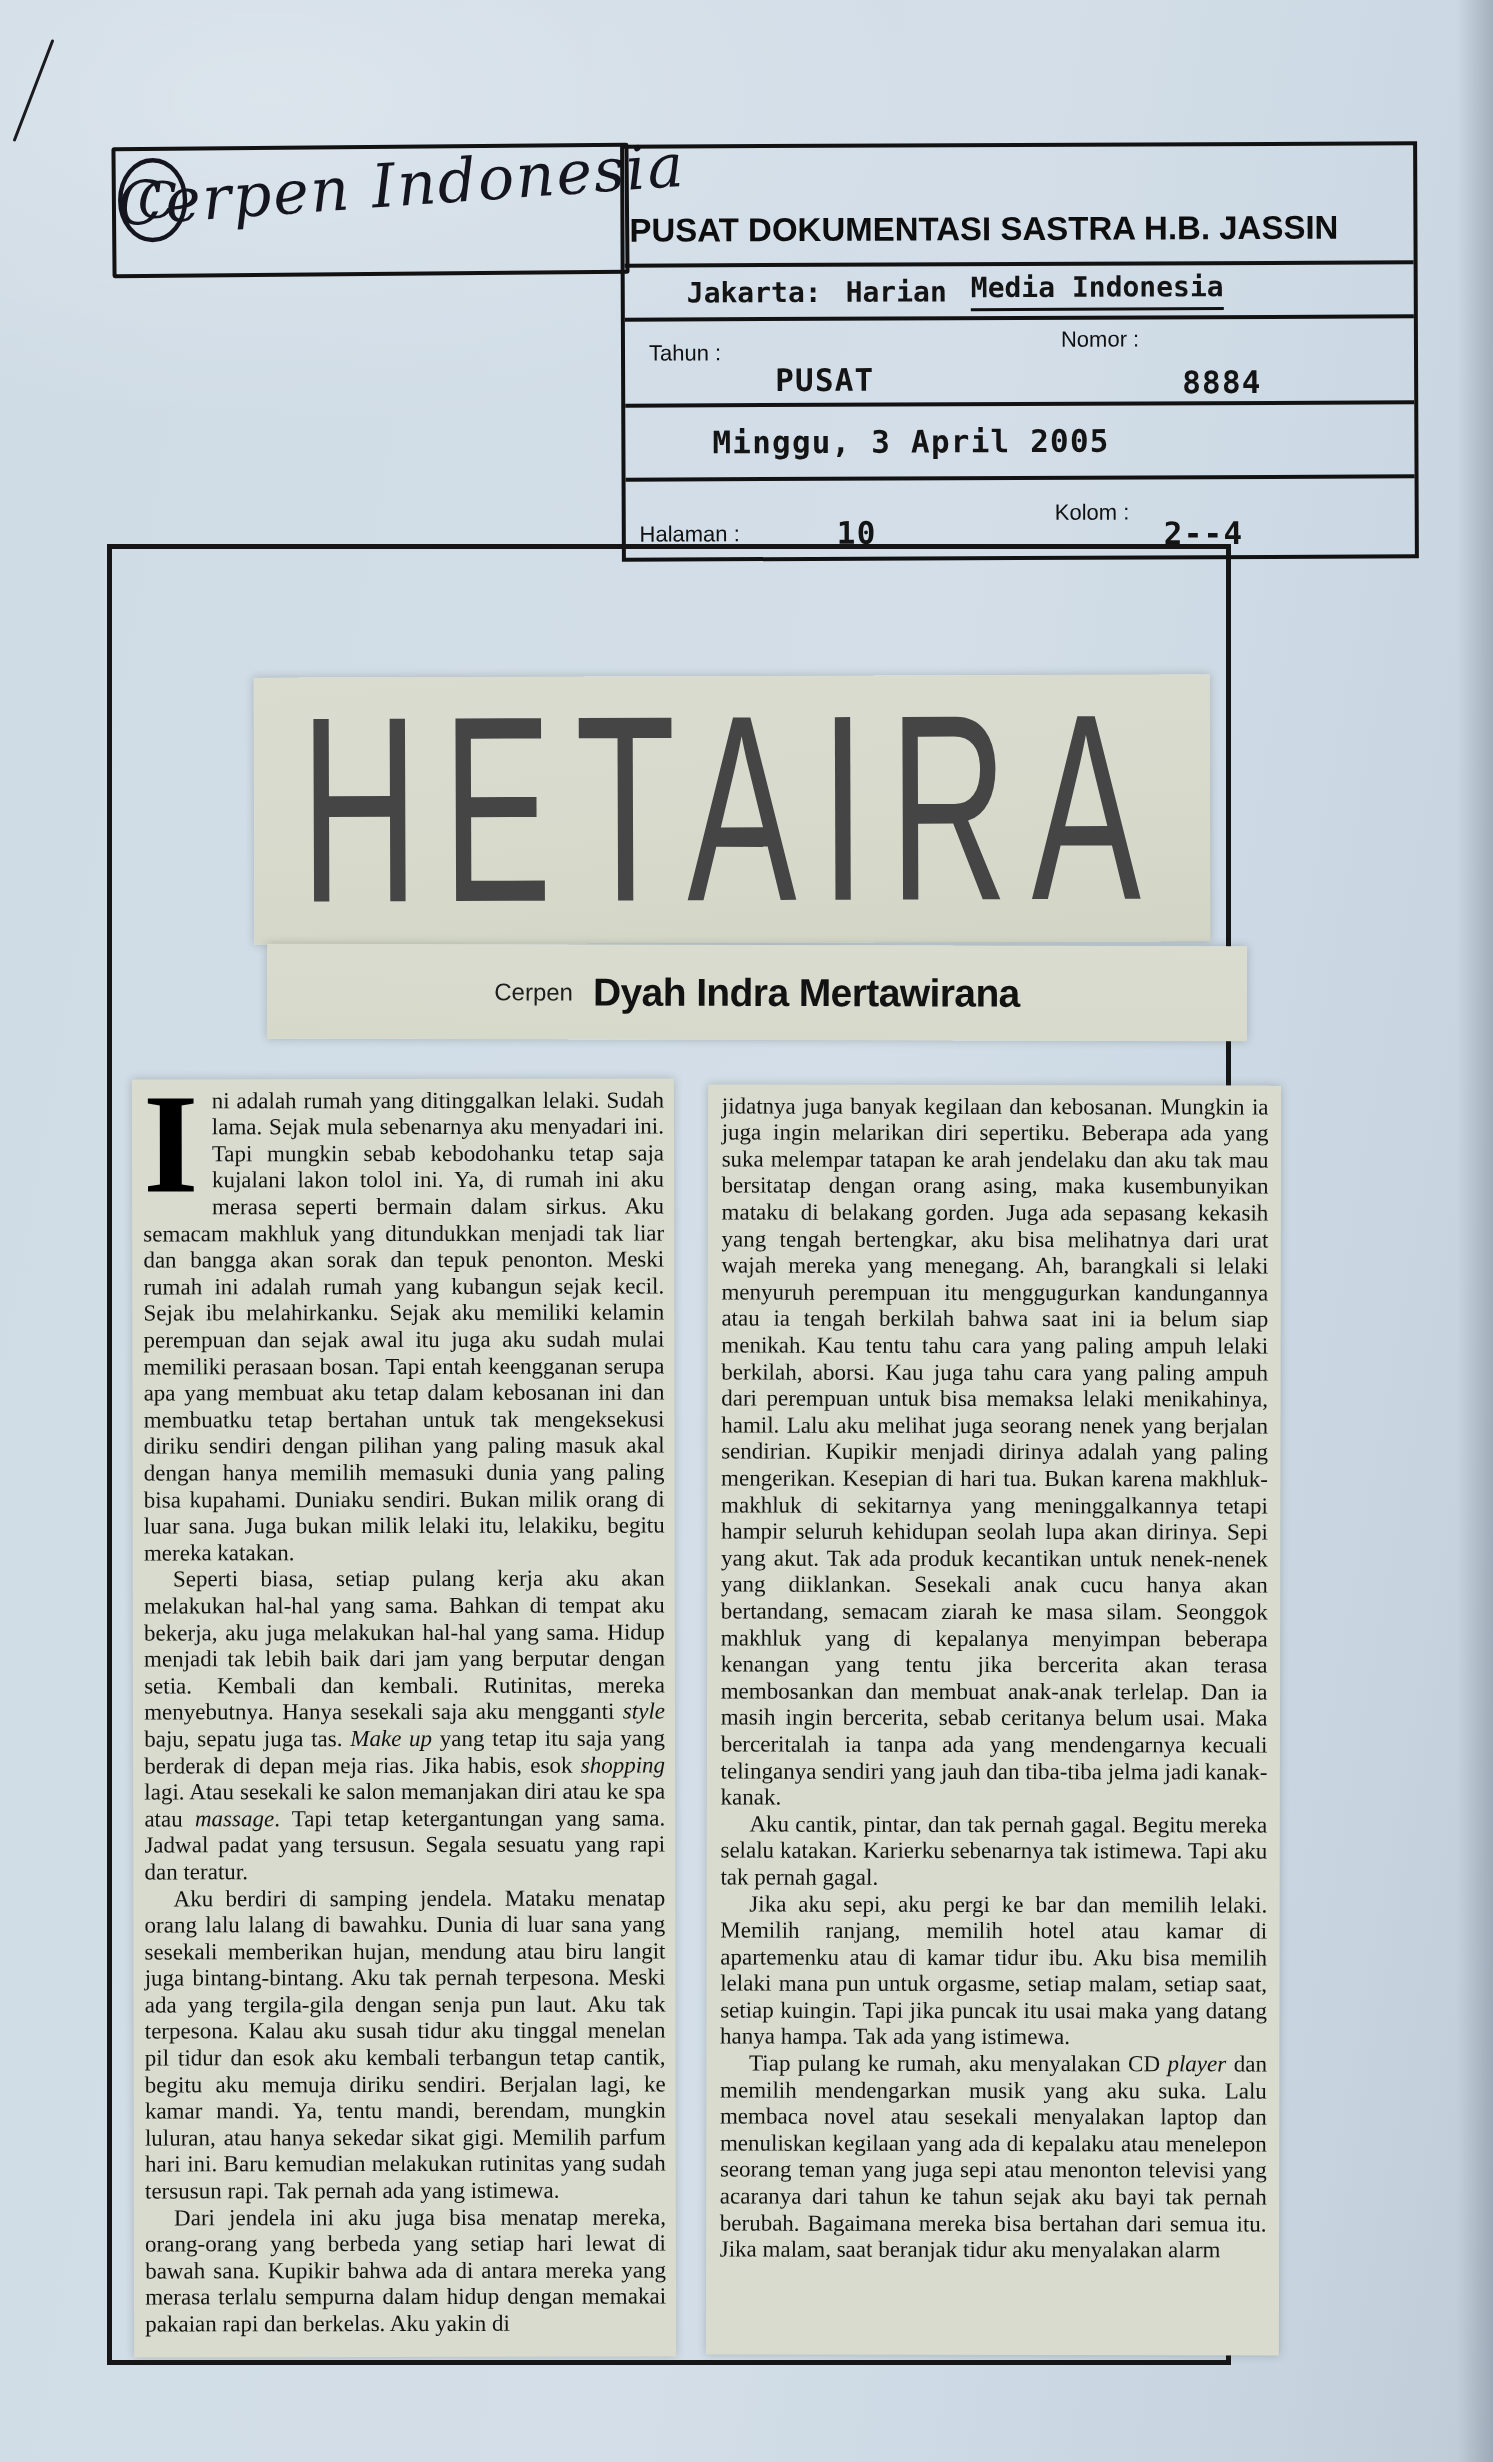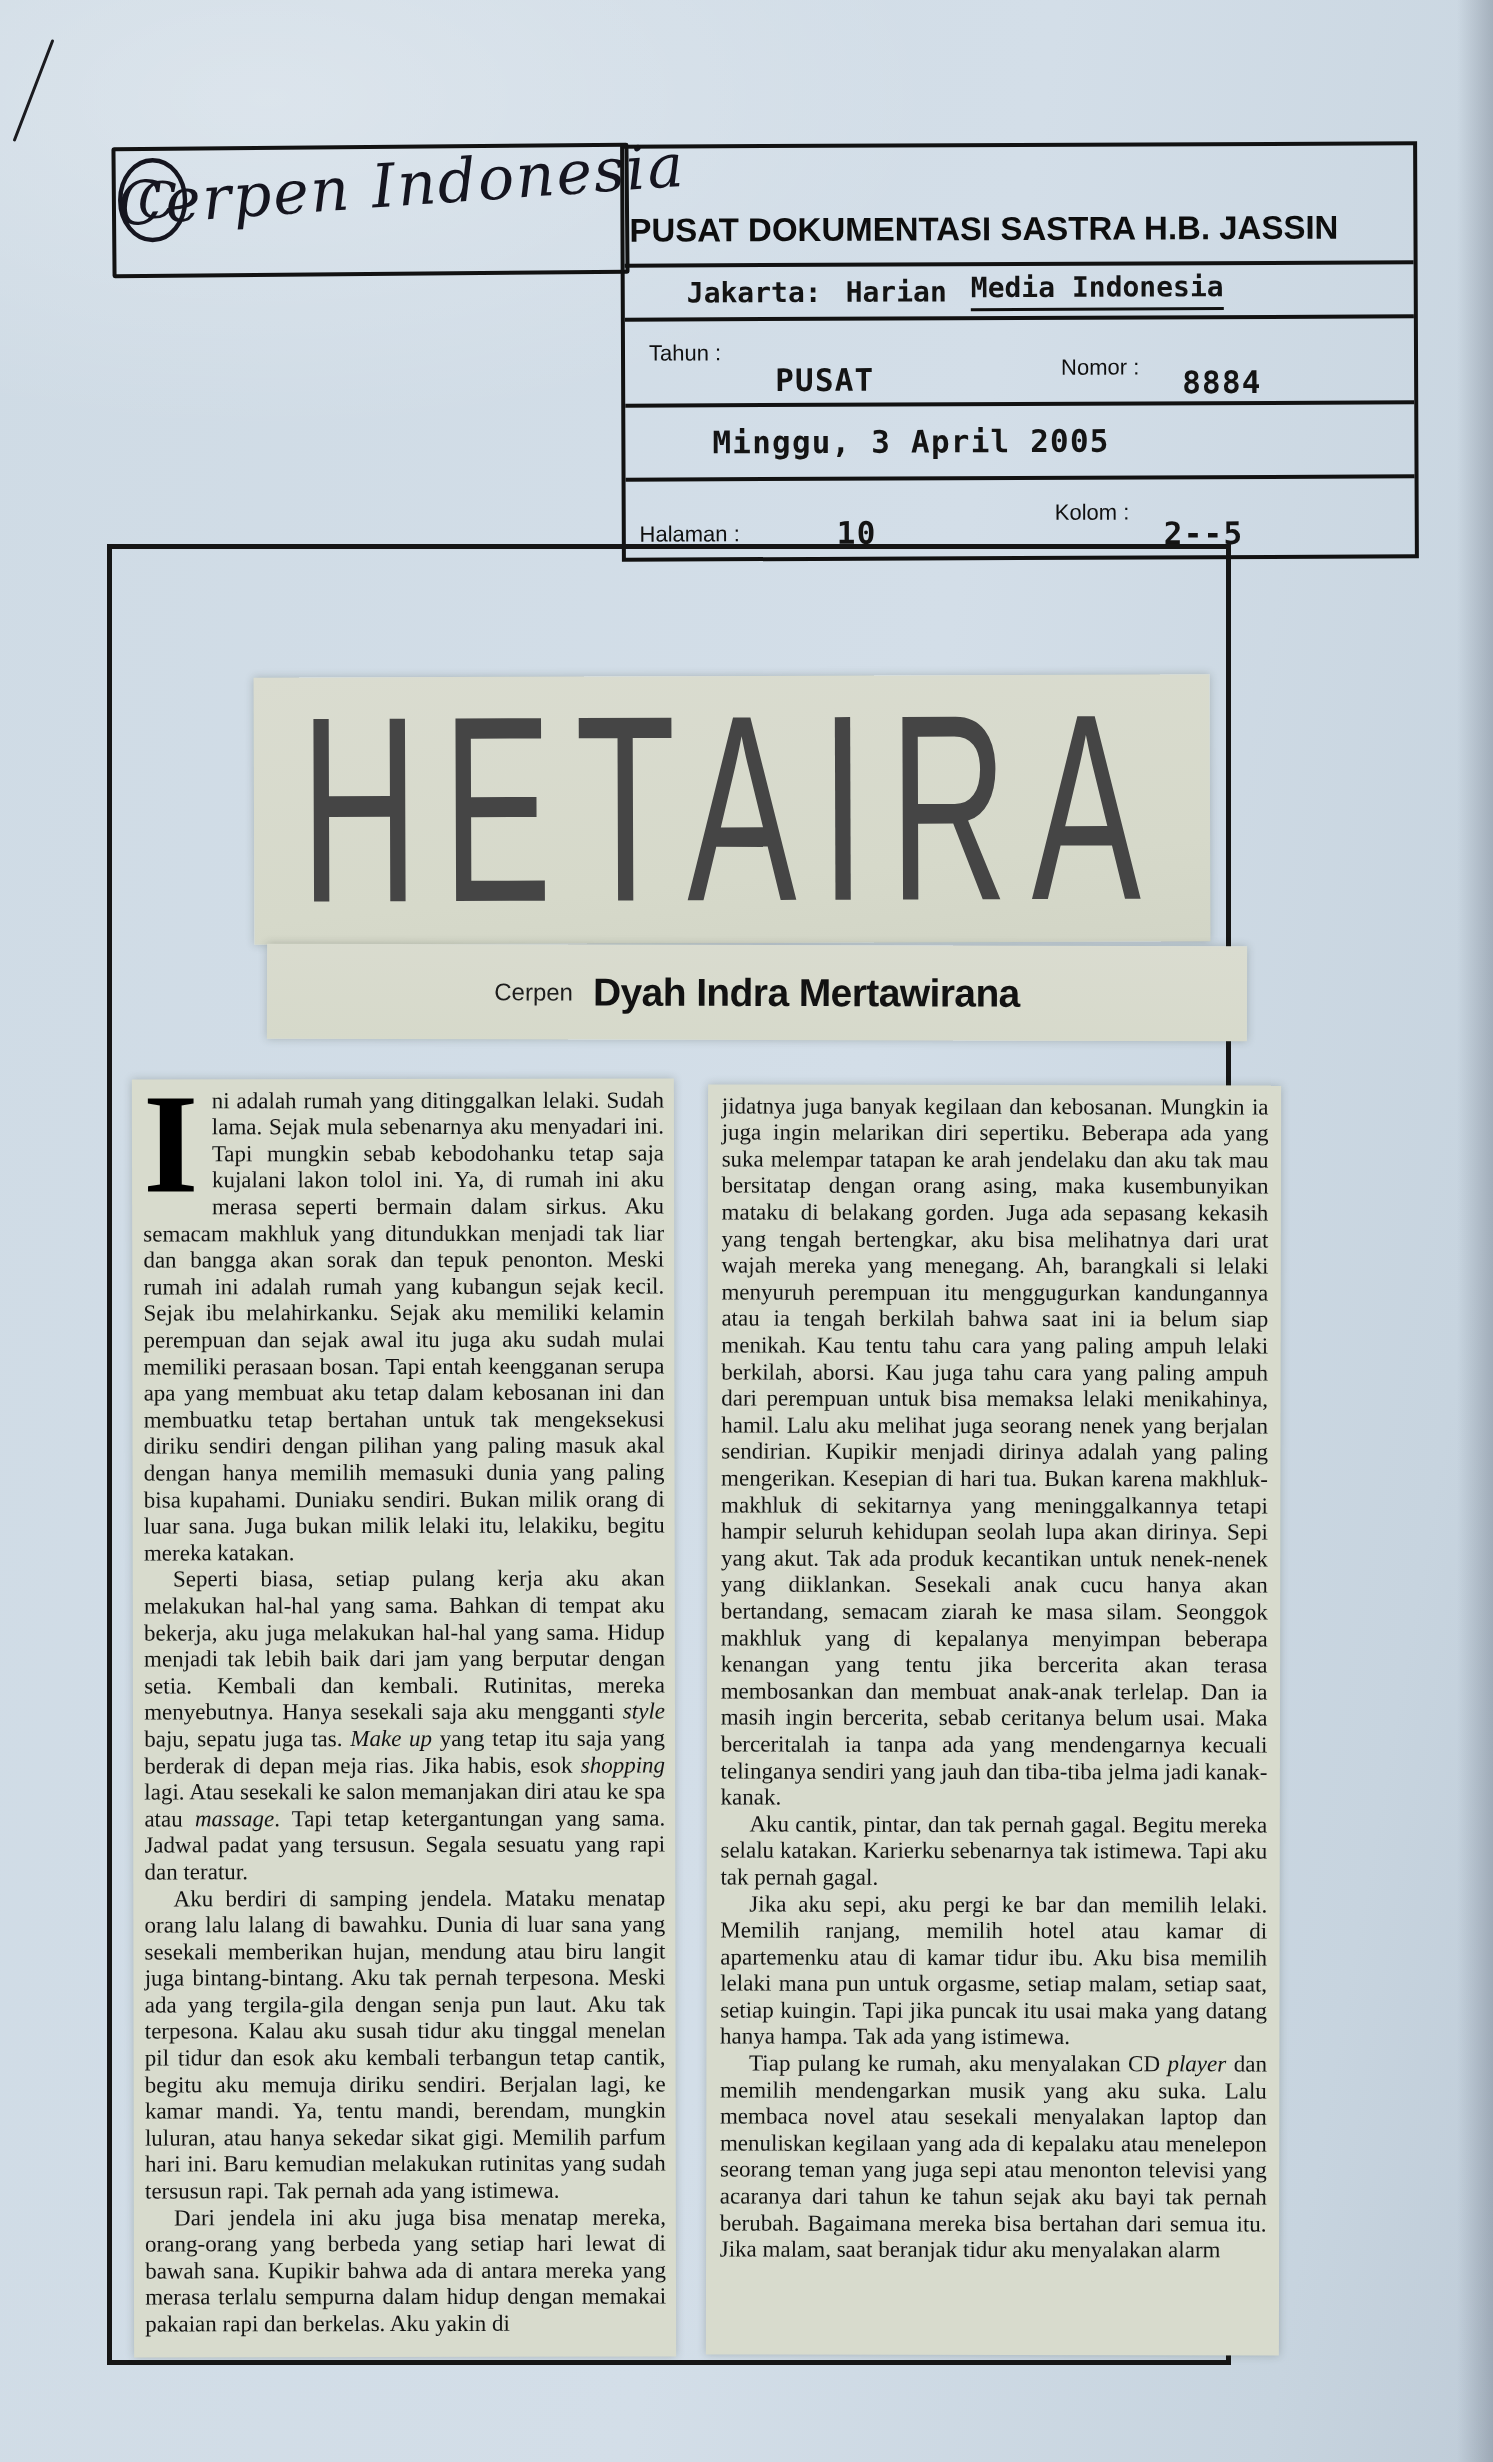--- a/index.html
+++ b/index.html
@@ -86,31 +86,31 @@
     <div class="ht-row r2">
       <span>Jakarta:</span>
       <span class="gap"></span>
       <span>Harian</span>
       <span class="gap"></span>
       <span class="underl">Media Indonesia</span>
     </div>
     <div class="ht-row r3">
       <span class="lab" style="left:24px;top:19px;">Tahun :</span>
       <span class="val" style="left:150px;top:41px;">PUSAT</span>
-      <span class="lab" style="left:436px;top:35px;">Nomor :</span>
+      <span class="lab" style="left:436px;top:7px;">Nomor :</span>
       <span class="val" style="left:557px;top:45px;">8884</span>
     </div>
     <div class="ht-row r4">
       <span>Minggu, 3 April 2005</span>
     </div>
     <div class="ht-row r5">
       <span class="lab" style="left:13.7px;top:20px;margin-top:20px;">Halaman :</span>
       <span class="val" style="left:211px;top:34px;">10</span>
       <span class="lab" style="left:429px;top:20px;">Kolom :</span>
-      <span class="val" style="left:538px;top:36px;">2--5</span>
+      <span class="val" style="left:538px;top:36px;">2--4</span>
     </div>
   </div>
 
   <div class="content-box">
 
     <div class="clip title-clip">
       <div class="big-title">HETAIRA</div>
     </div>
 
     <div class="clip byline-clip">

